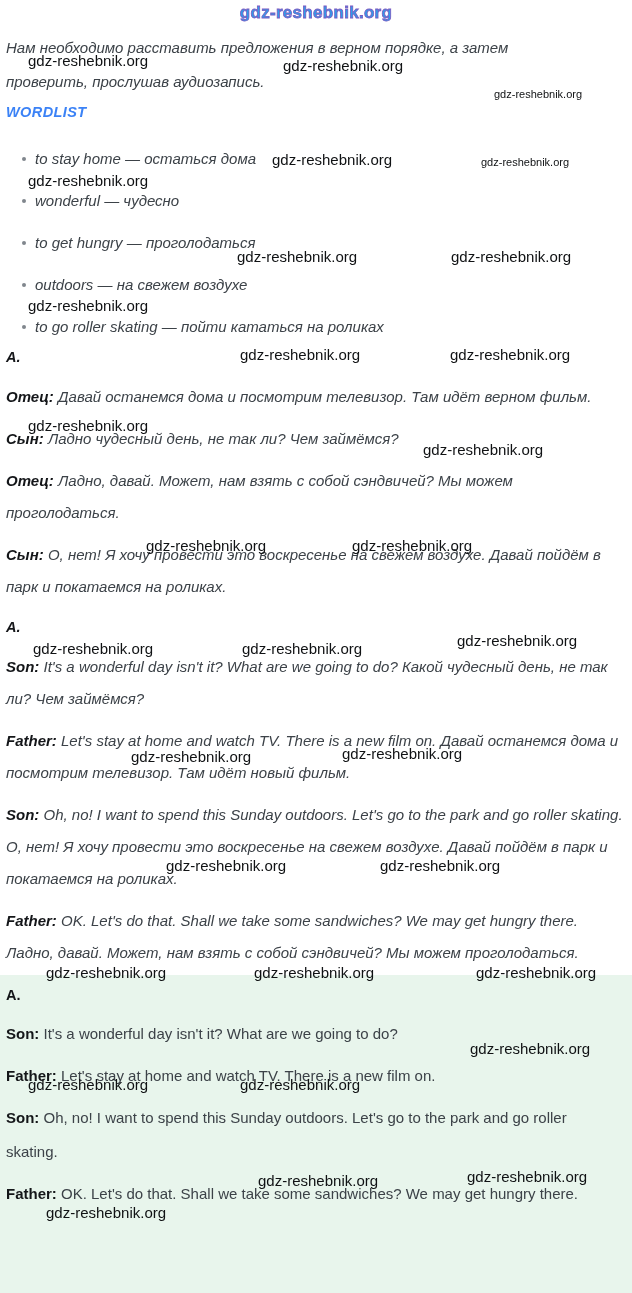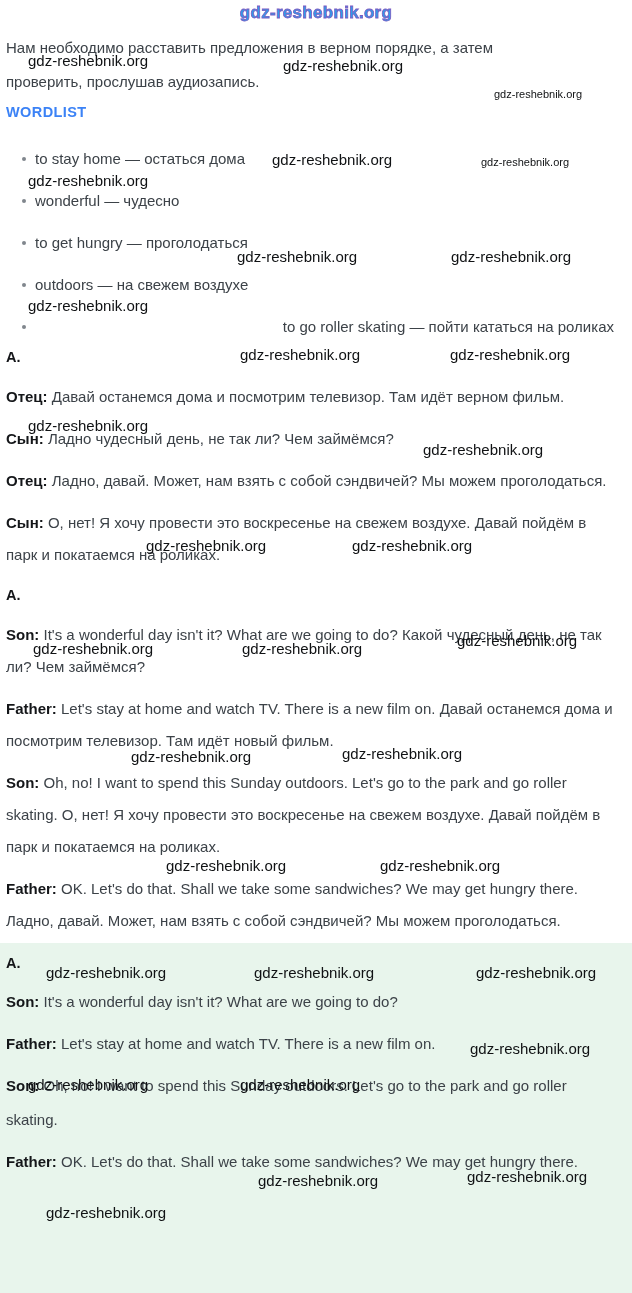--- a/index.html
+++ b/index.html
@@ -24,23 +24,24 @@
     line-height: 26px;
     text-align: center;
     font-size: 17px;
     font-weight: 700;
     letter-spacing: 0.3px;
     color: #2f9ce8;
     -webkit-text-stroke: 0.8px #7d58c0;
   }
   .content {
     flex: none;
-    padding: 0 18px 0 6px;
+    padding: 0 9px 0 6px;
     font-size: 15px;
     line-height: 32px;
+    font-style: italic;
   }
   .intro {
     margin-top: 4px;
     line-height: 34px;
     max-width: 530px;
   }
   .wordlist-title {
     margin-top: 2px;
     line-height: 22px;
     font-size: 14.5px;
@@ -51,21 +52,21 @@
   .wordlist {
     list-style: none;
     margin-top: 20px;
   }
   .wordlist li {
     position: relative;
     padding-left: 29px;
     line-height: 32px;
     margin-bottom: 10px;
   }
-  .wordlist li:last-child { margin-bottom: 0; text-align: right; }
+  .wordlist li:last-child { margin-bottom: 0; }
   .wordlist li::before {
     content: "";
     position: absolute;
     left: 16px;
     top: 14px;
     width: 4px;
     height: 4px;
     border-radius: 50%;
     background: #80868d;
   }

